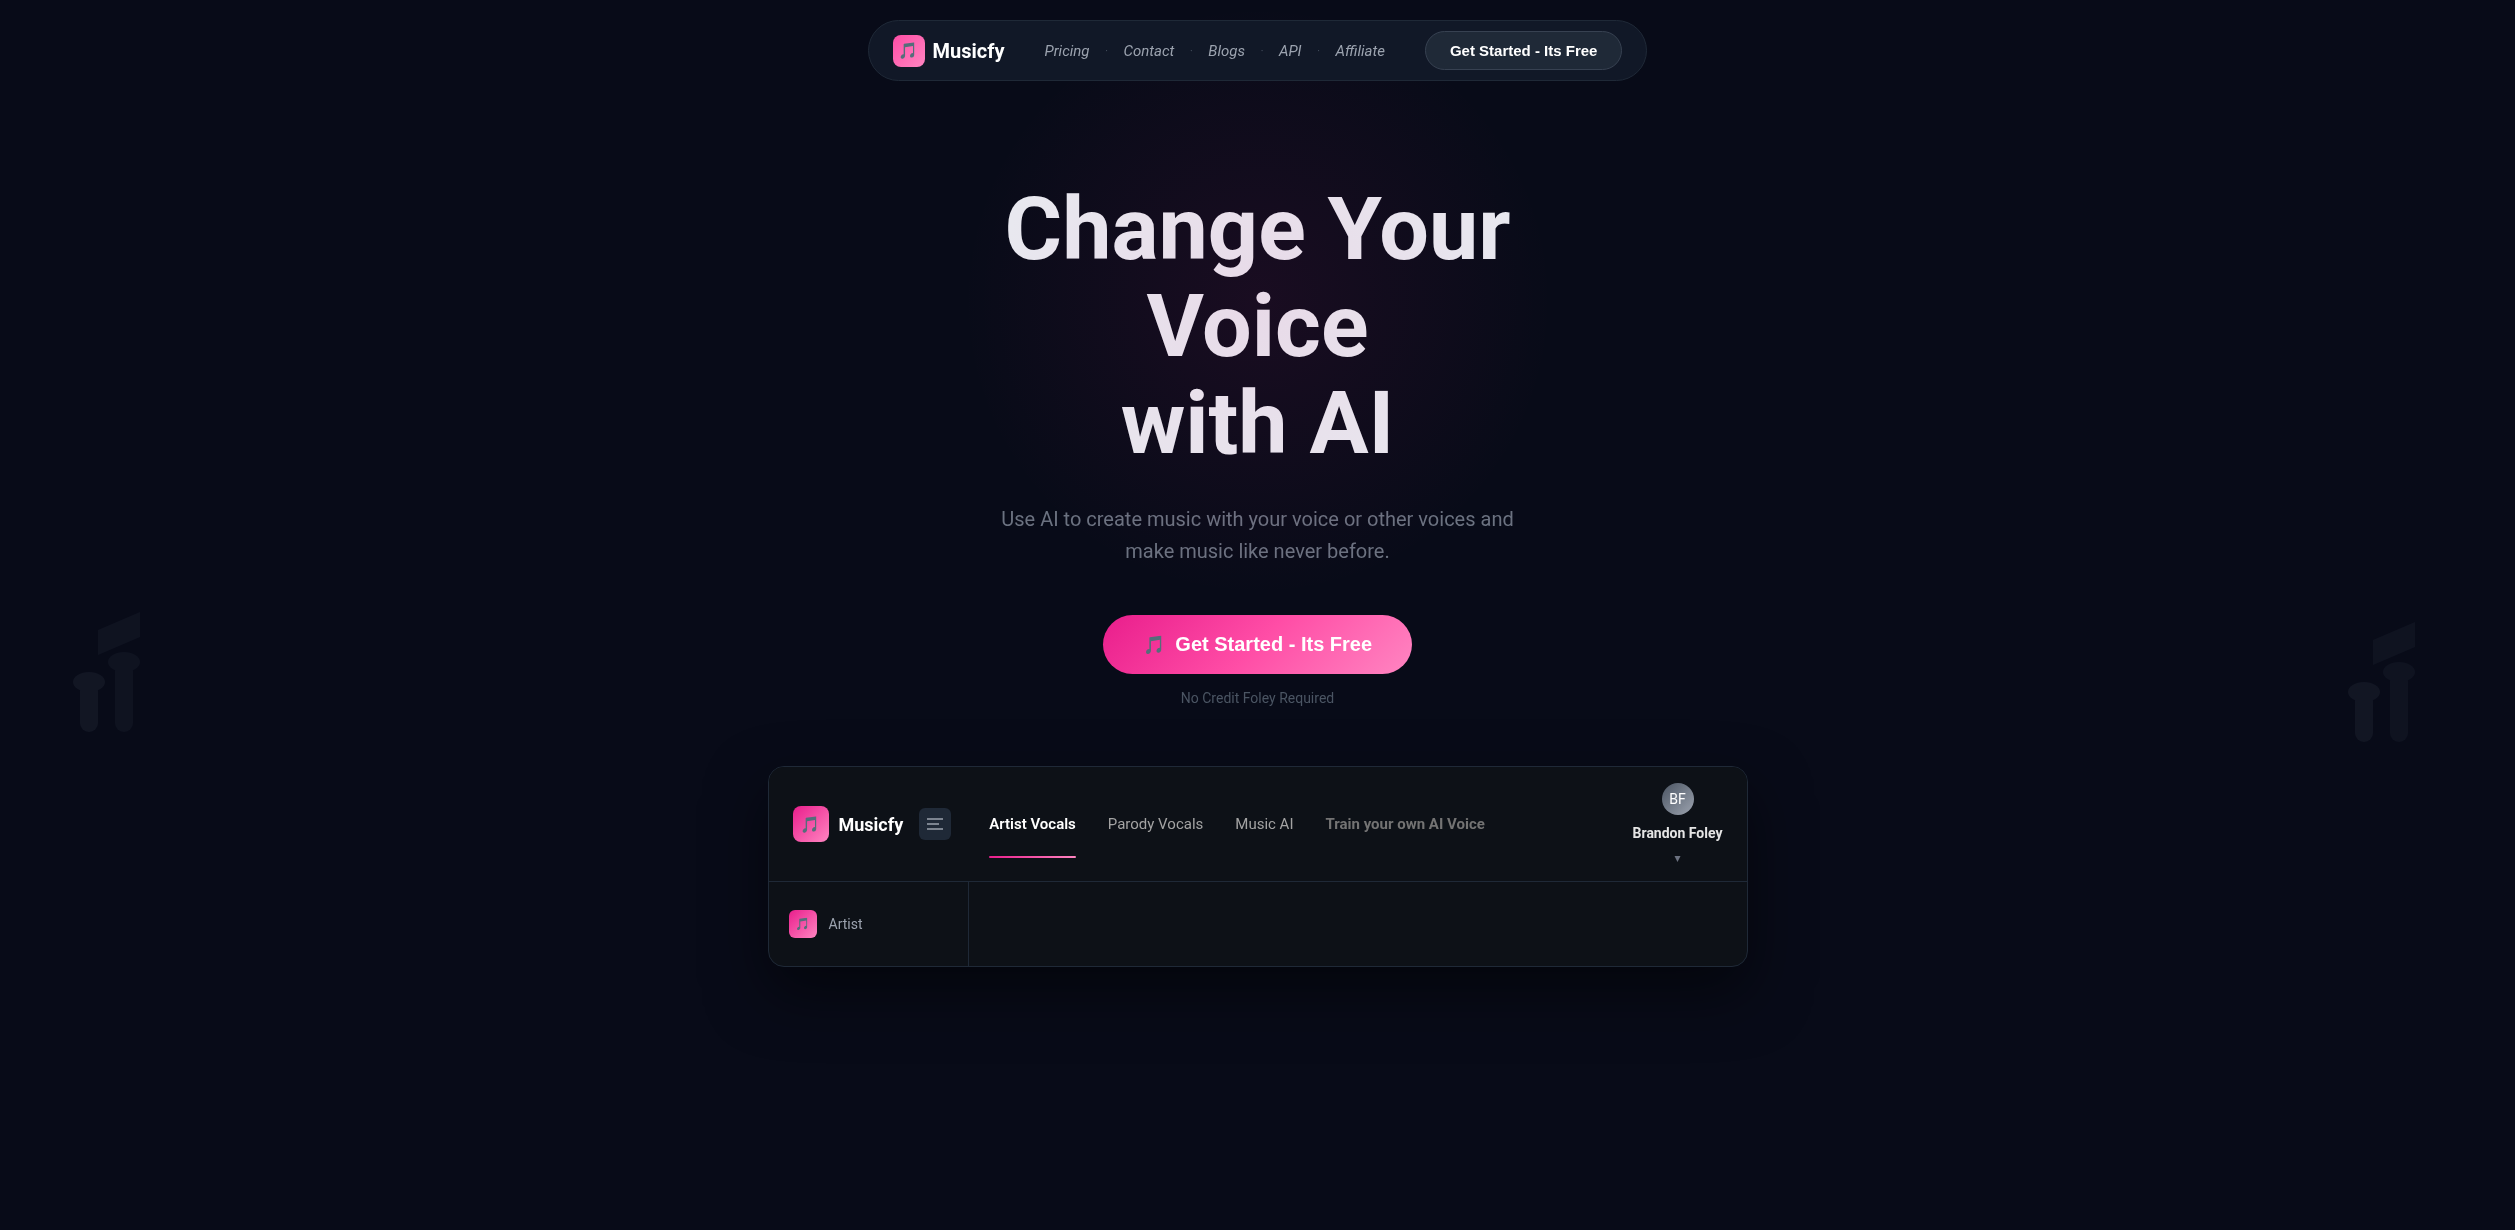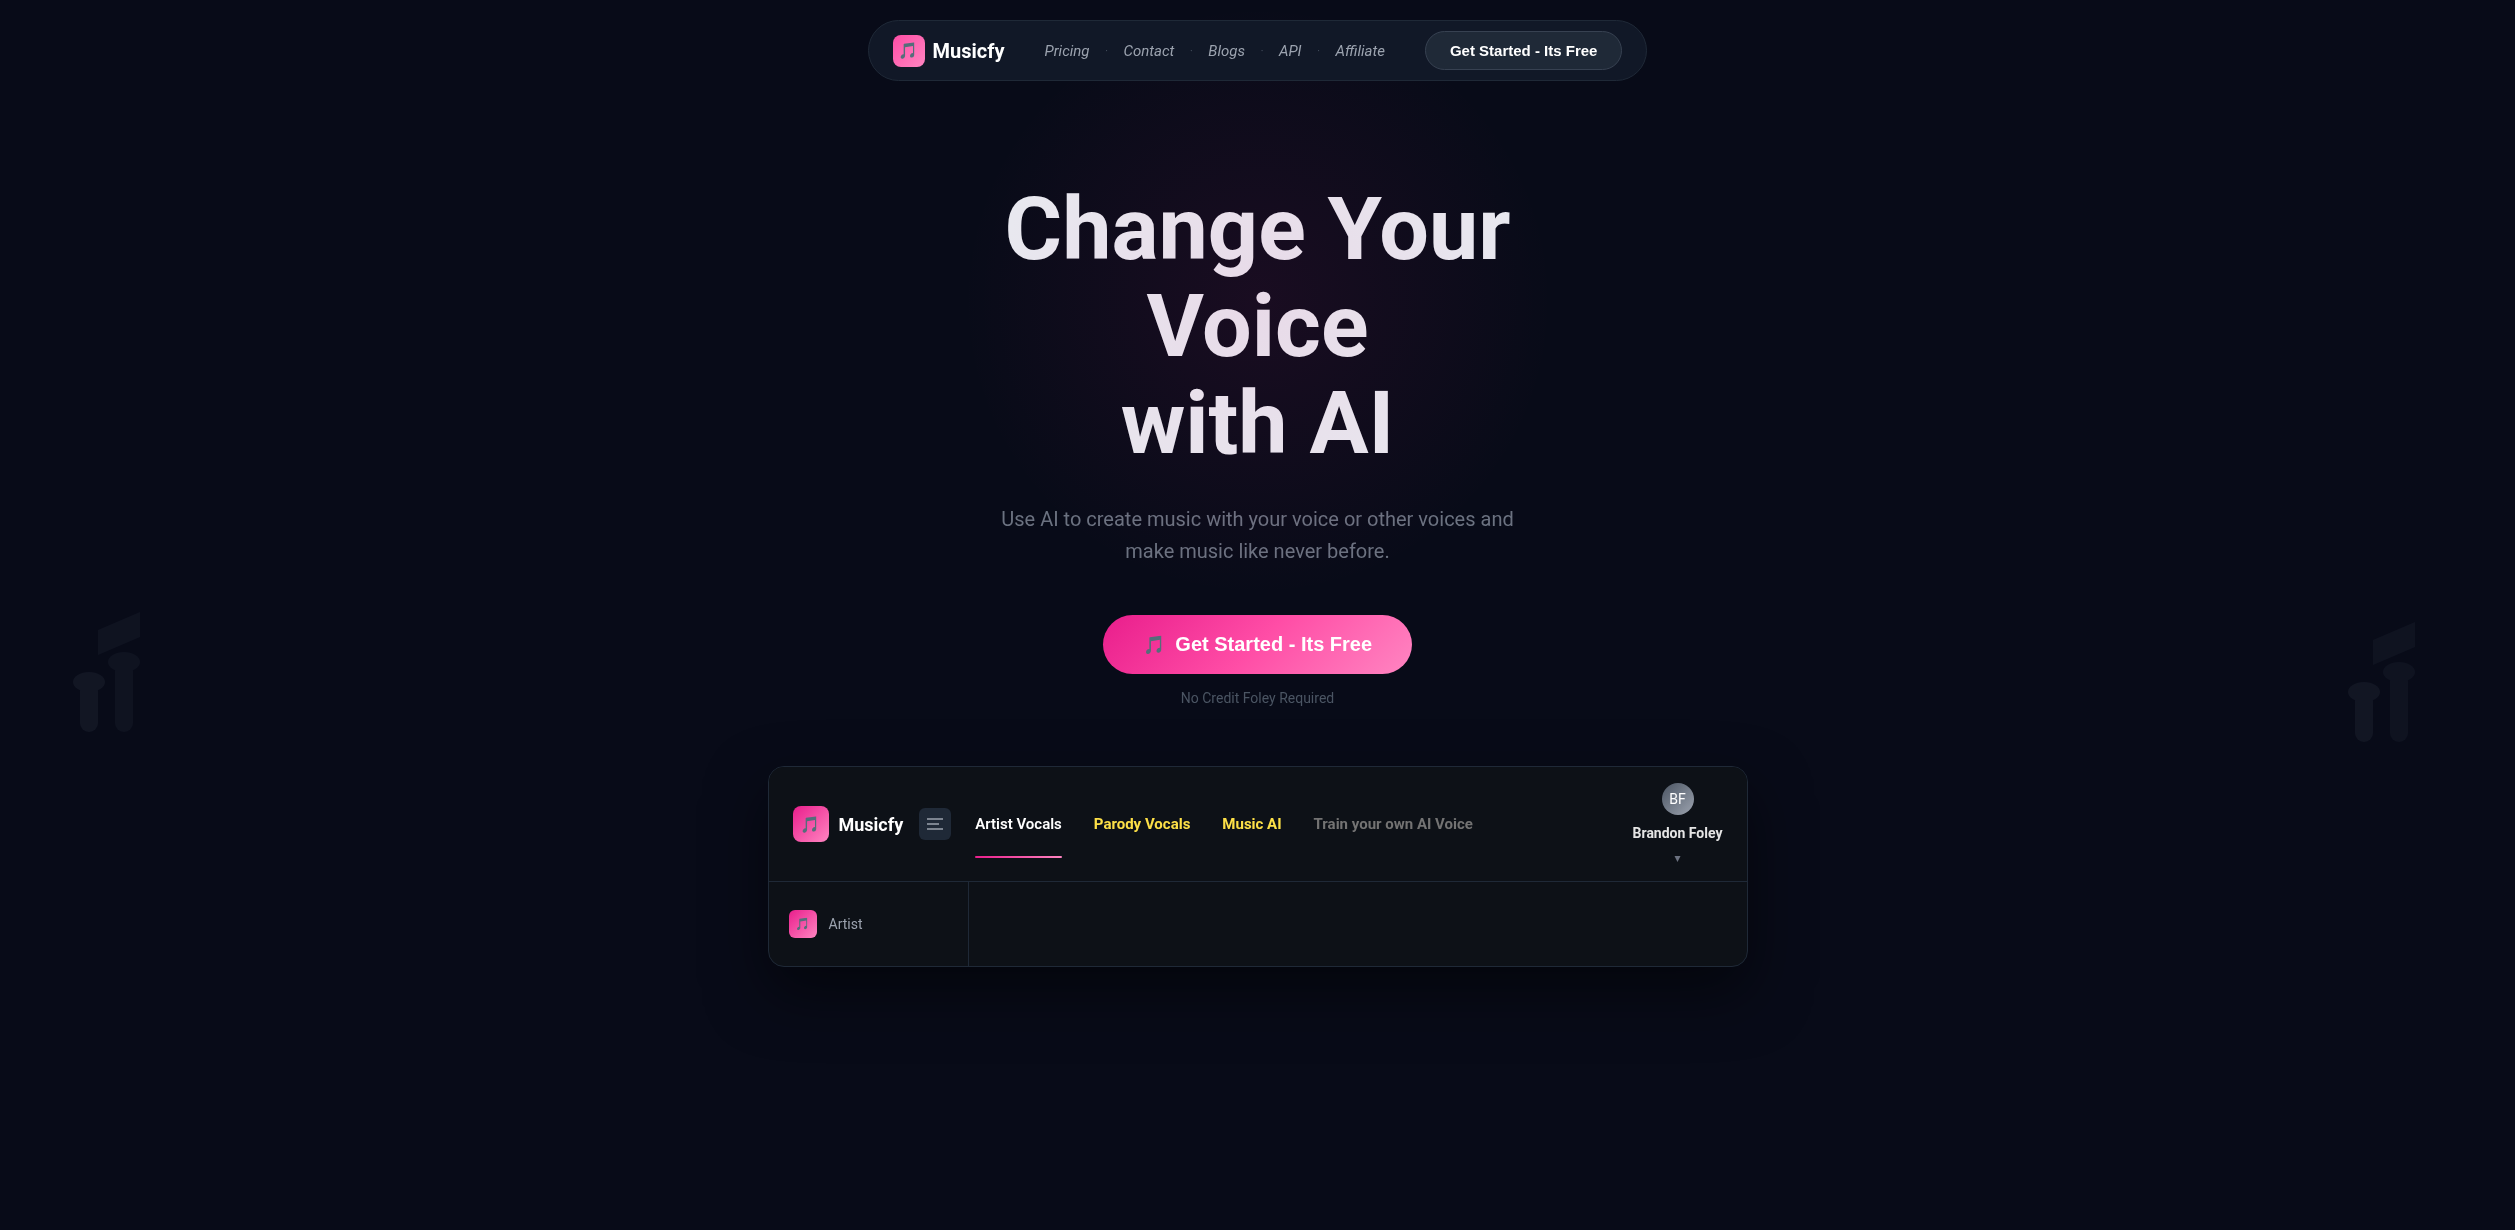--- a/index.html
+++ b/index.html
@@ -231,30 +231,30 @@
       color: #9ca3af;
       font-size: 14px;
     }
 
     .app-tabs {
       display: flex;
       align-items: center;
       gap: 32px;
       flex: 1;
       padding: 0 8px;
+      margin-left: 14px;
     }
 
     .app-tab {
       font-size: 15px;
-      color: #fde047;
+      color: #a3a3a3;
       cursor: pointer;
       padding: 8px 0;
       position: relative;
       white-space: nowrap;
-      font-weight: bold;
     }
 
     .app-tab.active {
       color: #ffffff;
       font-weight: 600;
     }
 
     .app-tab.active::after {
       content: '';
       position: absolute;

